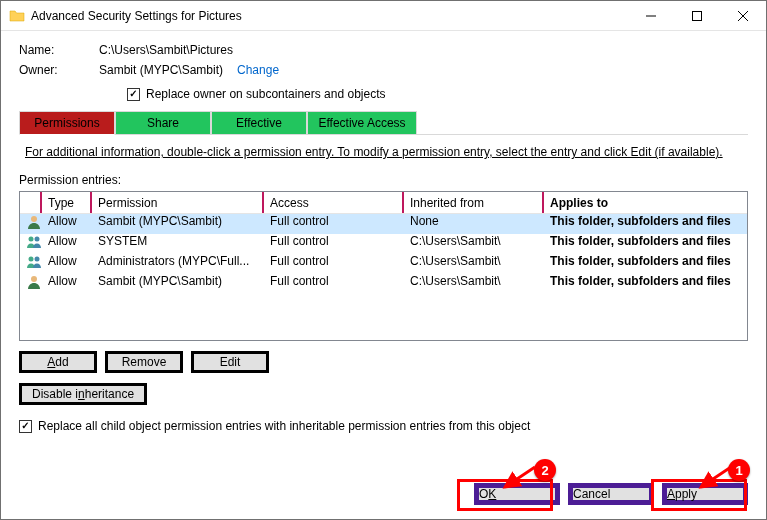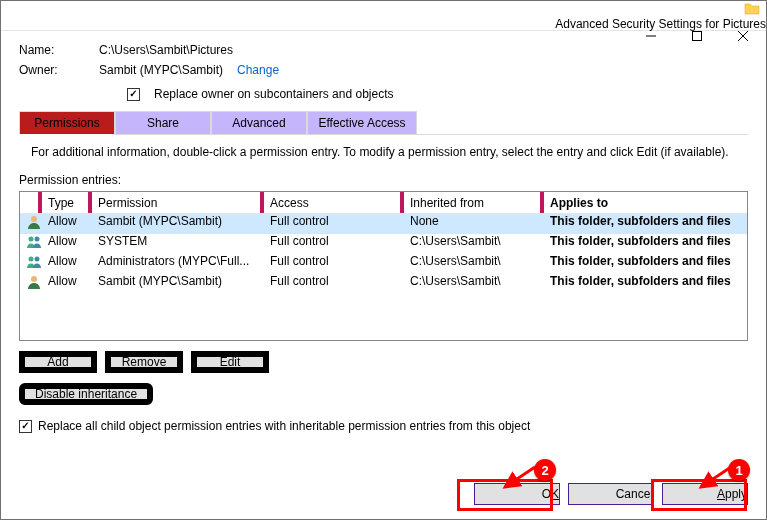--- a/index.html
+++ b/index.html
@@ -13,24 +13,23 @@
   .window {
     width: 767px; height: 520px;
     border: 1px solid #707070;
     display: flex; flex-direction: column;
     background: #fff;
     position: relative;
   }
   
   .titlebar {
     height: 30px;
-    display: flex; align-items: flex-end;
+    display: flex; align-items: center;
     border-bottom: 1px solid #e5e5e5;
     background: #fff;
-    flex-direction: column;
   }
   .titlebar .icon {
     width: 16px; height: 16px; margin: 0 6px 0 8px;
     display: inline-flex; align-items: center; justify-content: center;
   }
   .titlebar .title {
     flex: 1; font-size: 12px; color: #000;
   }
   .winbtns { display: flex; height: 100%; }
   .winbtn {
@@ -41,108 +40,108 @@
   
   .content {
     flex: 1;
     padding: 12px 18px 10px 18px;
     display: flex; flex-direction: column;
     overflow: hidden;
   }
   .row { display: flex; align-items: center; margin-bottom: 6px; }
   .lbl { width: 80px; color: #000; }
   .link { color: #0066cc; cursor: pointer; margin-left: 14px; }
-  .checkbox-row { display: flex; align-items: center; margin: 4px 0 10px 108px; gap: 8px; }
+  .checkbox-row { display: flex; align-items: center; margin: 4px 0 10px 108px; }
   .chk {
     width: 13px; height: 13px; border: 1px solid #333; margin-right: 6px;
     display: inline-flex; align-items: center; justify-content: center;
     font-size: 10px; line-height: 1;
   }
   .chk.checked::after { content: "✓"; color: #000; font-weight: bold; }
   
   .tabs-wrap { position: relative; }
   .tabs {
     display: flex; align-items: flex-end;
     position: relative; z-index: 2;
   }
   .tab {
     border: 1px solid #d9d9d9;
     border-bottom: none;
-    background: #c4b5fd;
+    background: #22c55e;
     padding: 4px 0;
     width: 96px;
     text-align: center;
     margin-right: 0px;
     cursor: default;
     position: relative;
   }
   .tab.active {
     background: #b91c1c;
     border-bottom: 1px solid #fff;
     margin-bottom: -1px;
   }
   .tab-underline {
     border-top: 1px solid #d9d9d9;
     margin-top: 0;
   }
-  .info-text { margin: 10px 0 8px 12px; }
+  .info-text { margin: 10px 0 8px 6px; text-decoration: underline; }
   .subhdr { margin: 6px 0 4px 0; }
   
   .table {
     border: 1px solid #828790;
     flex: 0 0 auto;
     height: 150px;
     overflow: hidden;
     background: #fff;
   }
   .thead {
     display: flex; align-items: center;
     height: 22px;
     border-bottom: 1px solid #e5e5e5;
     background: #fff;
   }
   .th, .td {
     padding: 0 6px;
     white-space: nowrap;
     overflow: hidden; text-overflow: ellipsis;
   }
-  .th { color: #000; border-right: 4px solid #be185d; height: 100%; display:flex; align-items:center;}
+  .th { color: #000; border-right: 2px solid #be185d; height: 100%; display:flex; align-items:center;}
   .col-icon { width: 22px; flex: 0 0 22px; }
   .col-type { width: 50px; flex: 0 0 50px; }
   .col-principal { width: 172px; flex: 0 0 172px; }
   .col-access { width: 140px; flex: 0 0 140px; }
   .col-inherited { width: 140px; flex: 0 0 140px; }
   .col-applies { flex: 1; font-weight: bold; }
   .trow {
     display: flex; 
     height: 20px;
   }
   .trow.selected { background: #cde8ff; }
   
   .btnrow { display: flex; gap: 8px; margin-top: 10px; }
   .btn {
     min-width: 78px; height: 22px;
-    border: 6px solid #000000;
+    border: 3px solid #000000;
     background: #e1e1e1;
     display: inline-flex; align-items: center; justify-content: center;
     padding: 0 10px;
     cursor: default;
   }
-  .btn.wide { min-width: 122px; border-radius: 6px; }
+  .btn.wide { min-width: 122px; }
   .btn u { text-decoration: underline; }
   .footer-check { display: flex; align-items: center; margin-top: 14px; }
   .dialog-buttons {
     display: flex; justify-content: flex-end; gap: 8px;
     padding: 8px 18px 14px 0;
   }
   .dbtn {
     width: 86px; height: 22px;
-    border: 1px solid #4c1d95;
+    border: 5px solid #4c1d95;
     background: #e1e1e1;
-    display: inline-flex; align-items: center; justify-content: flex-end;
+    display: inline-flex; align-items: center; justify-content: flex-start;
   }
   
   .annot-box {
     position: absolute;
     border: 3px solid #ff0000;
     pointer-events: none;
     z-index: 50;
   }
   .annot-circle {
     position: absolute;
@@ -209,21 +208,21 @@
 
     <div class="checkbox-row">
       <span class="chk checked"></span>
       <span>Replace owner on subcontainers and objects</span>
     </div>
 
     <div class="tabs-wrap">
       <div class="tabs">
         <div class="tab active"><span>Permissions</span></div>
         <div class="tab"><span>Share</span></div>
-        <div class="tab"><span>Advanced</span></div>
+        <div class="tab"><span>Effective</span></div>
         <div class="tab" style="width:110px"><span>Effective Access</span></div>
       </div>
       <div class="tab-underline"></div>
     </div>
 
     <div class="info-text">For additional information, double-click a permission entry. To modify a permission entry, select the entry and click Edit (if available).</div>
     <div class="subhdr">Permission entries:</div>
 
     <div class="table">
       <div class="thead">

